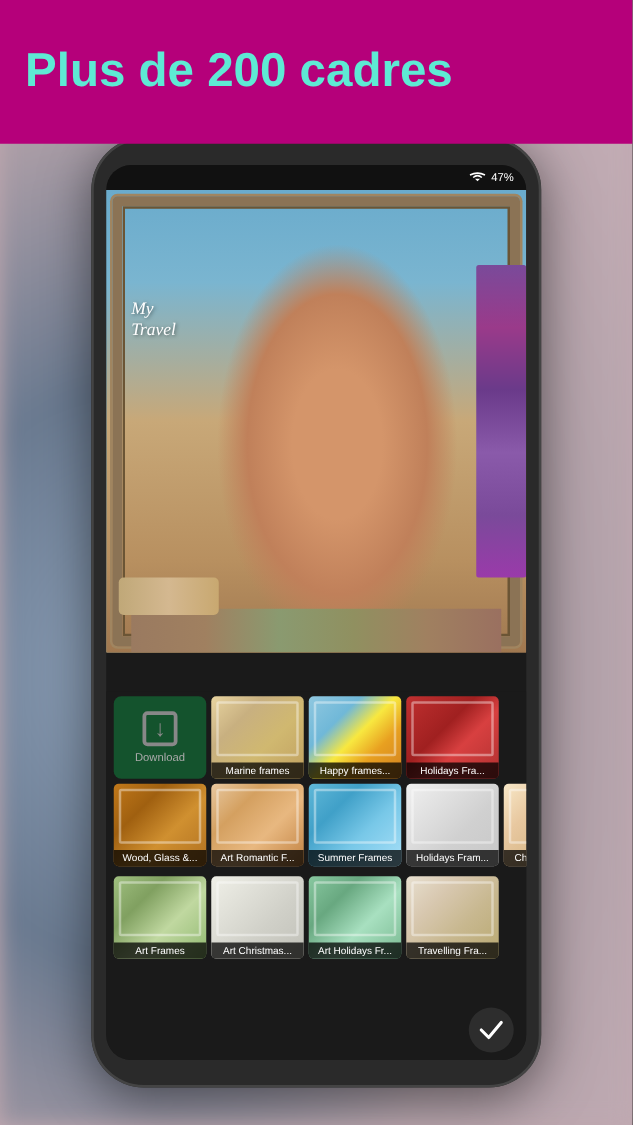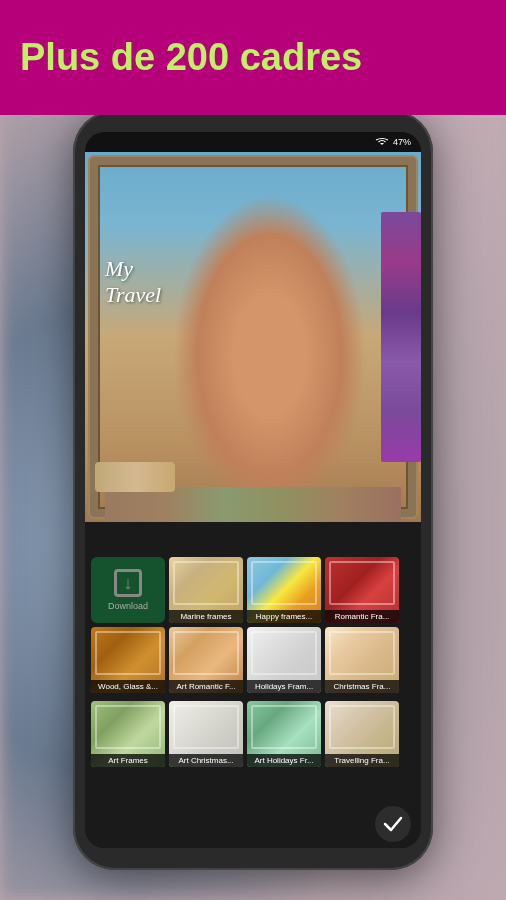--- a/index.html
+++ b/index.html
@@ -26,21 +26,21 @@
       position: absolute;
       top: 0; left: 0; right: 0;
       height: 115px;
       background: #b5007a;
       z-index: 10;
       display: flex;
       align-items: center;
       padding-left: 20px;
     }
     .top-banner-text {
-      color: #bef264;
+      color: #5eead4;
       font-size: 38px;
       font-weight: bold;
       line-height: 1.1;
     }
 
     
     .phone-shell {
       position: absolute;
       top: 110px;
       left: 50%;
@@ -154,26 +154,26 @@
       width: 80px;
       height: 30px;
       background: linear-gradient(90deg, #c0a878 0%, #d4b890 50%, #c8a870 100%);
       border-radius: 4px;
       z-index: 5;
     }
 
     
     .travel-text {
       position: absolute;
-      top: 104px;
+      top: 88px;
       left: 20px;
       z-index: 6;
       color: white;
       font-family: 'Comic Sans MS', cursive;
-      font-size: 22px;
+      font-size: 14px;
       font-style: italic;
       text-shadow: 1px 1px 3px rgba(0,0,0,0.5);
       line-height: 1.2;
     }
 
     
     .bottom-toolbar {
       position: absolute;
       bottom: 0; left: 0; right: 0;
       height: 295px;
@@ -344,36 +344,40 @@
           <span class="frame-thumb-label">Marine frames</span>
         </div>
 
         <div class="frame-thumb happy-bg">
           <div class="thumb-inner"></div>
           <span class="frame-thumb-label">Happy frames...</span>
         </div>
 
         <div class="frame-thumb romantic-bg">
           <div class="thumb-inner"></div>
-          <span class="frame-thumb-label">Romantic Fra...</span>
+          <span class="frame-thumb-label">Holidays Fra...</span>
         </div>
       </div>
 
       <div class="frames-row">
 
         <div class="frame-thumb wood-bg">
           <div class="thumb-inner"></div>
           <span class="frame-thumb-label">Wood, Glass &amp;...</span>
         </div>
 
         <div class="frame-thumb art-romantic-bg">
           <div class="thumb-inner"></div>
           <span class="frame-thumb-label">Art Romantic F...</span>
         </div>
 
+        <div class="frame-thumb summer-bg">
+          <div class="thumb-inner"></div>
+          <span class="frame-thumb-label">Summer Frames</span>
+        </div>
 
         <div class="frame-thumb holidays-bg">
           <div class="thumb-inner"></div>
           <span class="frame-thumb-label">Holidays Fram...</span>
         </div>
 
         <div class="frame-thumb christmas-bg">
           <div class="thumb-inner"></div>
           <span class="frame-thumb-label">Christmas Fra...</span>
         </div>

